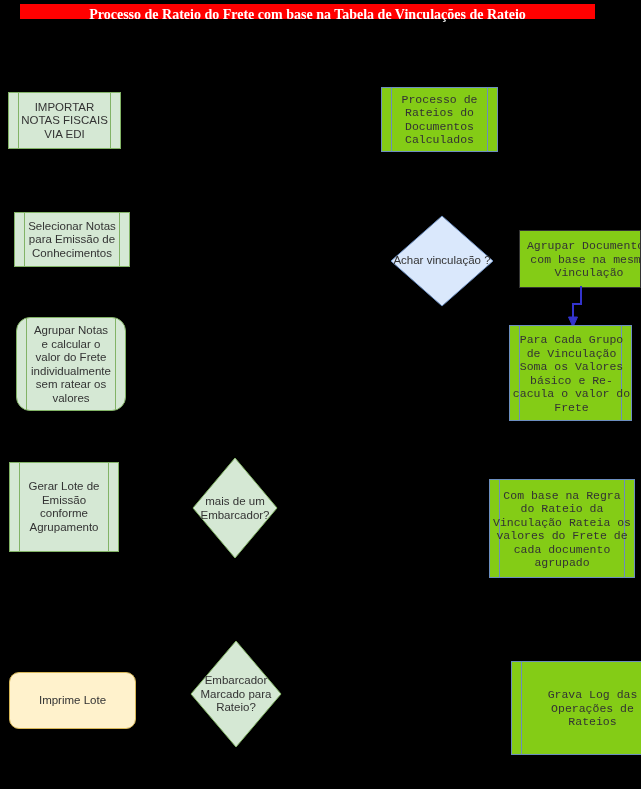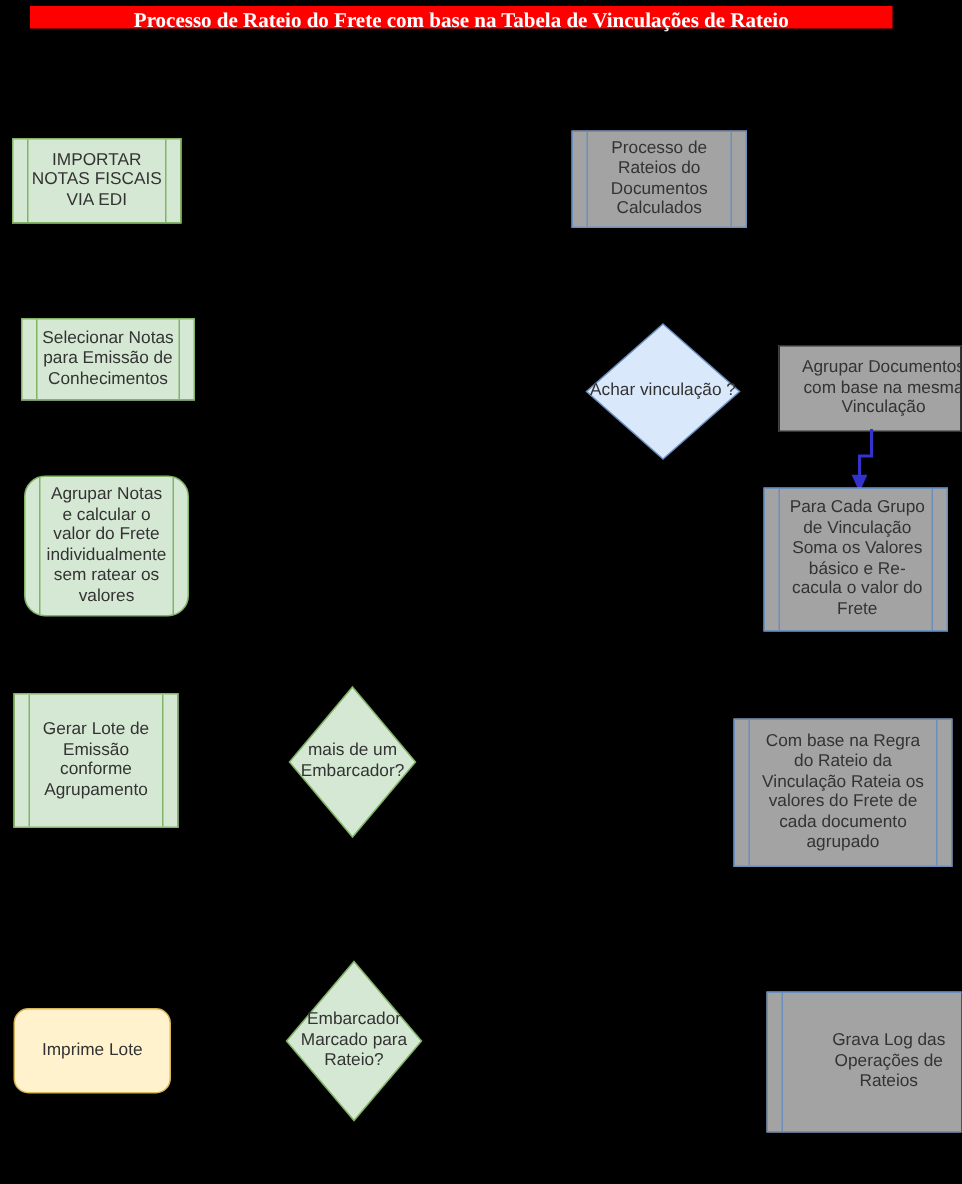--- a/index.html
+++ b/index.html
@@ -43,21 +43,21 @@
   .proc{border:1px solid;}
   .proc .bar-l,.proc .bar-r{
     position:absolute;top:0;bottom:0;width:0;border-left:1px solid;
   }
   .proc .bar-l{left:9px;}
   .proc .bar-r{right:9px;}
 
   
   .green{background:#D5E8D4;border-color:#82B366;}
   .green .bar-l,.green .bar-r{border-color:#82B366;}
-  .blue{background:#a3a3a3;border-color:#6C8EBF;}
+  .blue{background:#84cc16;border-color:#6C8EBF;font-family:Liberation Mono, monospace;}
   .blue .bar-l,.blue .bar-r{border-color:#6C8EBF;}
   .orange{background:#FFF2CC;border:1px solid #D6B656;border-radius:10px;}
 
   
   .rect{border:1px solid;}
 
   
   .diamond svg{position:absolute;left:0;top:0;}
   .diamond .lbl{z-index:2;}
 </style>
@@ -97,21 +97,21 @@
 
   <div class="node proc green" style="left:9px;top:462px;width:110px;height:90px;">
     <span class="bar-l"></span>
     <span class="bar-r"></span>
     <div class="lbl">Gerar Lote de
 Emissão
 conforme
 Agrupamento</div>
   </div>
 
-  <div class="node orange" style="left:9px;top:672px;width:105px;height:57px;">
+  <div class="node orange" style="left:9px;top:672px;width:127px;height:57px;">
     <div class="lbl">Imprime Lote</div>
   </div>
 
   <div class="node diamond" style="left:192px;top:457px;width:86px;height:102px;">
     <svg width="86" height="102" viewBox="0 0 86 102">
       <polygon points="43,1 85,51 43,101 1,51" fill="#D5E8D4" stroke="#82B366" stroke-width="1"></polygon>
     </svg>
     <div class="lbl" style="width:120px;left:-17px;text-align:center;">mais de um
 Embarcador?</div>
   </div>

